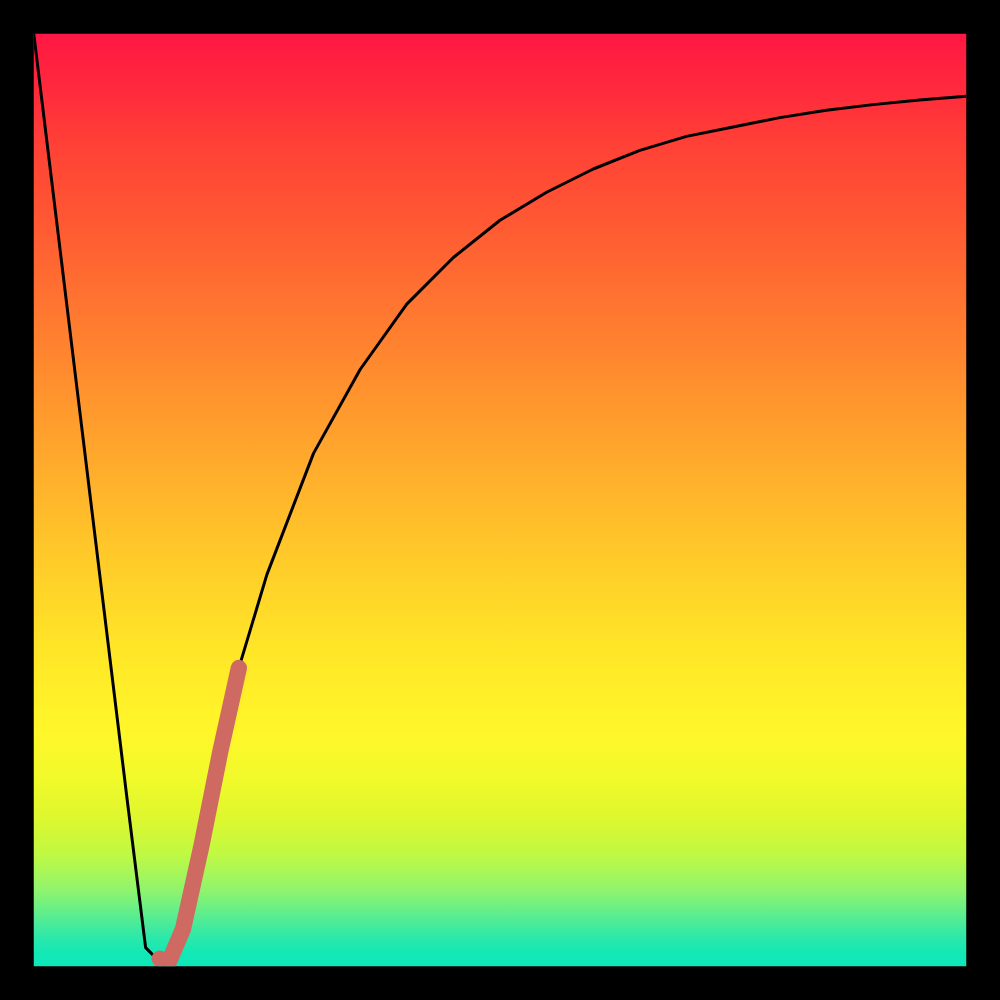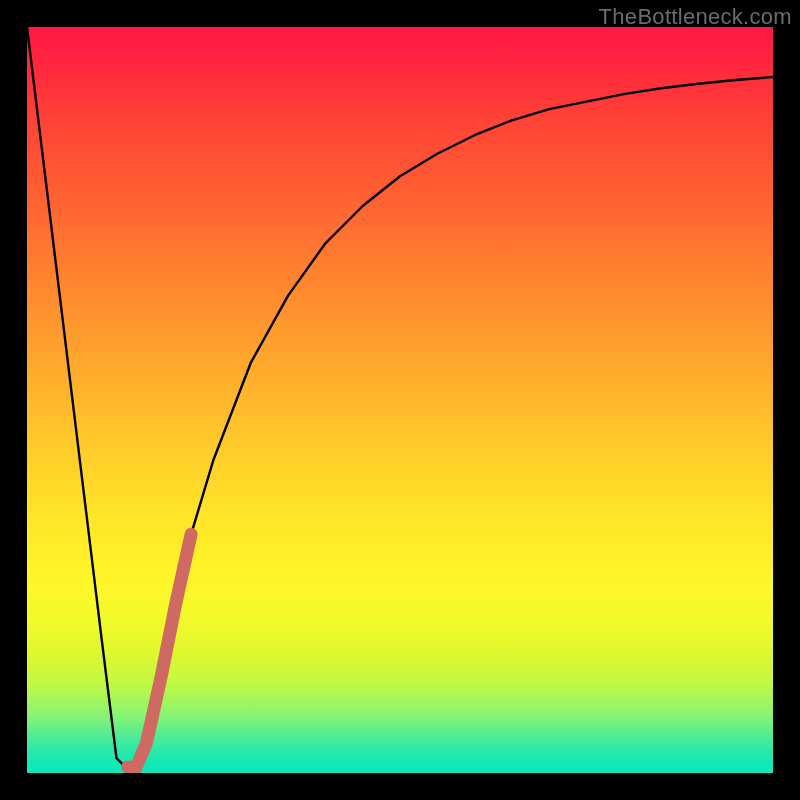--- a/index.html
+++ b/index.html
@@ -59,21 +59,20 @@
     top: 0;
     width: 746px;
     height: 746px;
   }
 </style>
 </head>
 <body>
 
 <div class="frame">
 
-  <span class="watermark">TheBottleneck.com</span>
 
   <div class="plot">
     <svg class="curve" viewBox="0 0 746 746" preserveAspectRatio="none">
       <path fill="none" stroke="#000" stroke-width="2.4" stroke-linecap="round" stroke-linejoin="round" d="M0.0 0.0 L37.3 305.9 L74.6 611.7 L89.5 731.1 L104.4 746.0 L119.4 716.2 L134.3 649.0 L149.2 574.4 L164.1 507.3 L186.5 432.7 L223.8 335.7 L261.1 268.6 L298.4 216.3 L335.7 179.0 L373.0 149.2 L410.3 126.8 L447.6 108.2 L484.9 93.3 L522.2 82.1 L559.5 74.6 L596.8 67.1 L634.1 61.2 L671.4 56.7 L708.7 53.0 L746.0 50.0"></path>
       <path fill="none" stroke="#cf6a62" stroke-width="13" stroke-linecap="round" stroke-linejoin="round" d="M100.7 740.0 L108.2 742.3 L119.4 716.2 L134.3 649.0 L149.2 574.4 L164.1 507.3"></path>
     </svg>
   </div>
 </div>
 
 </body></html>

